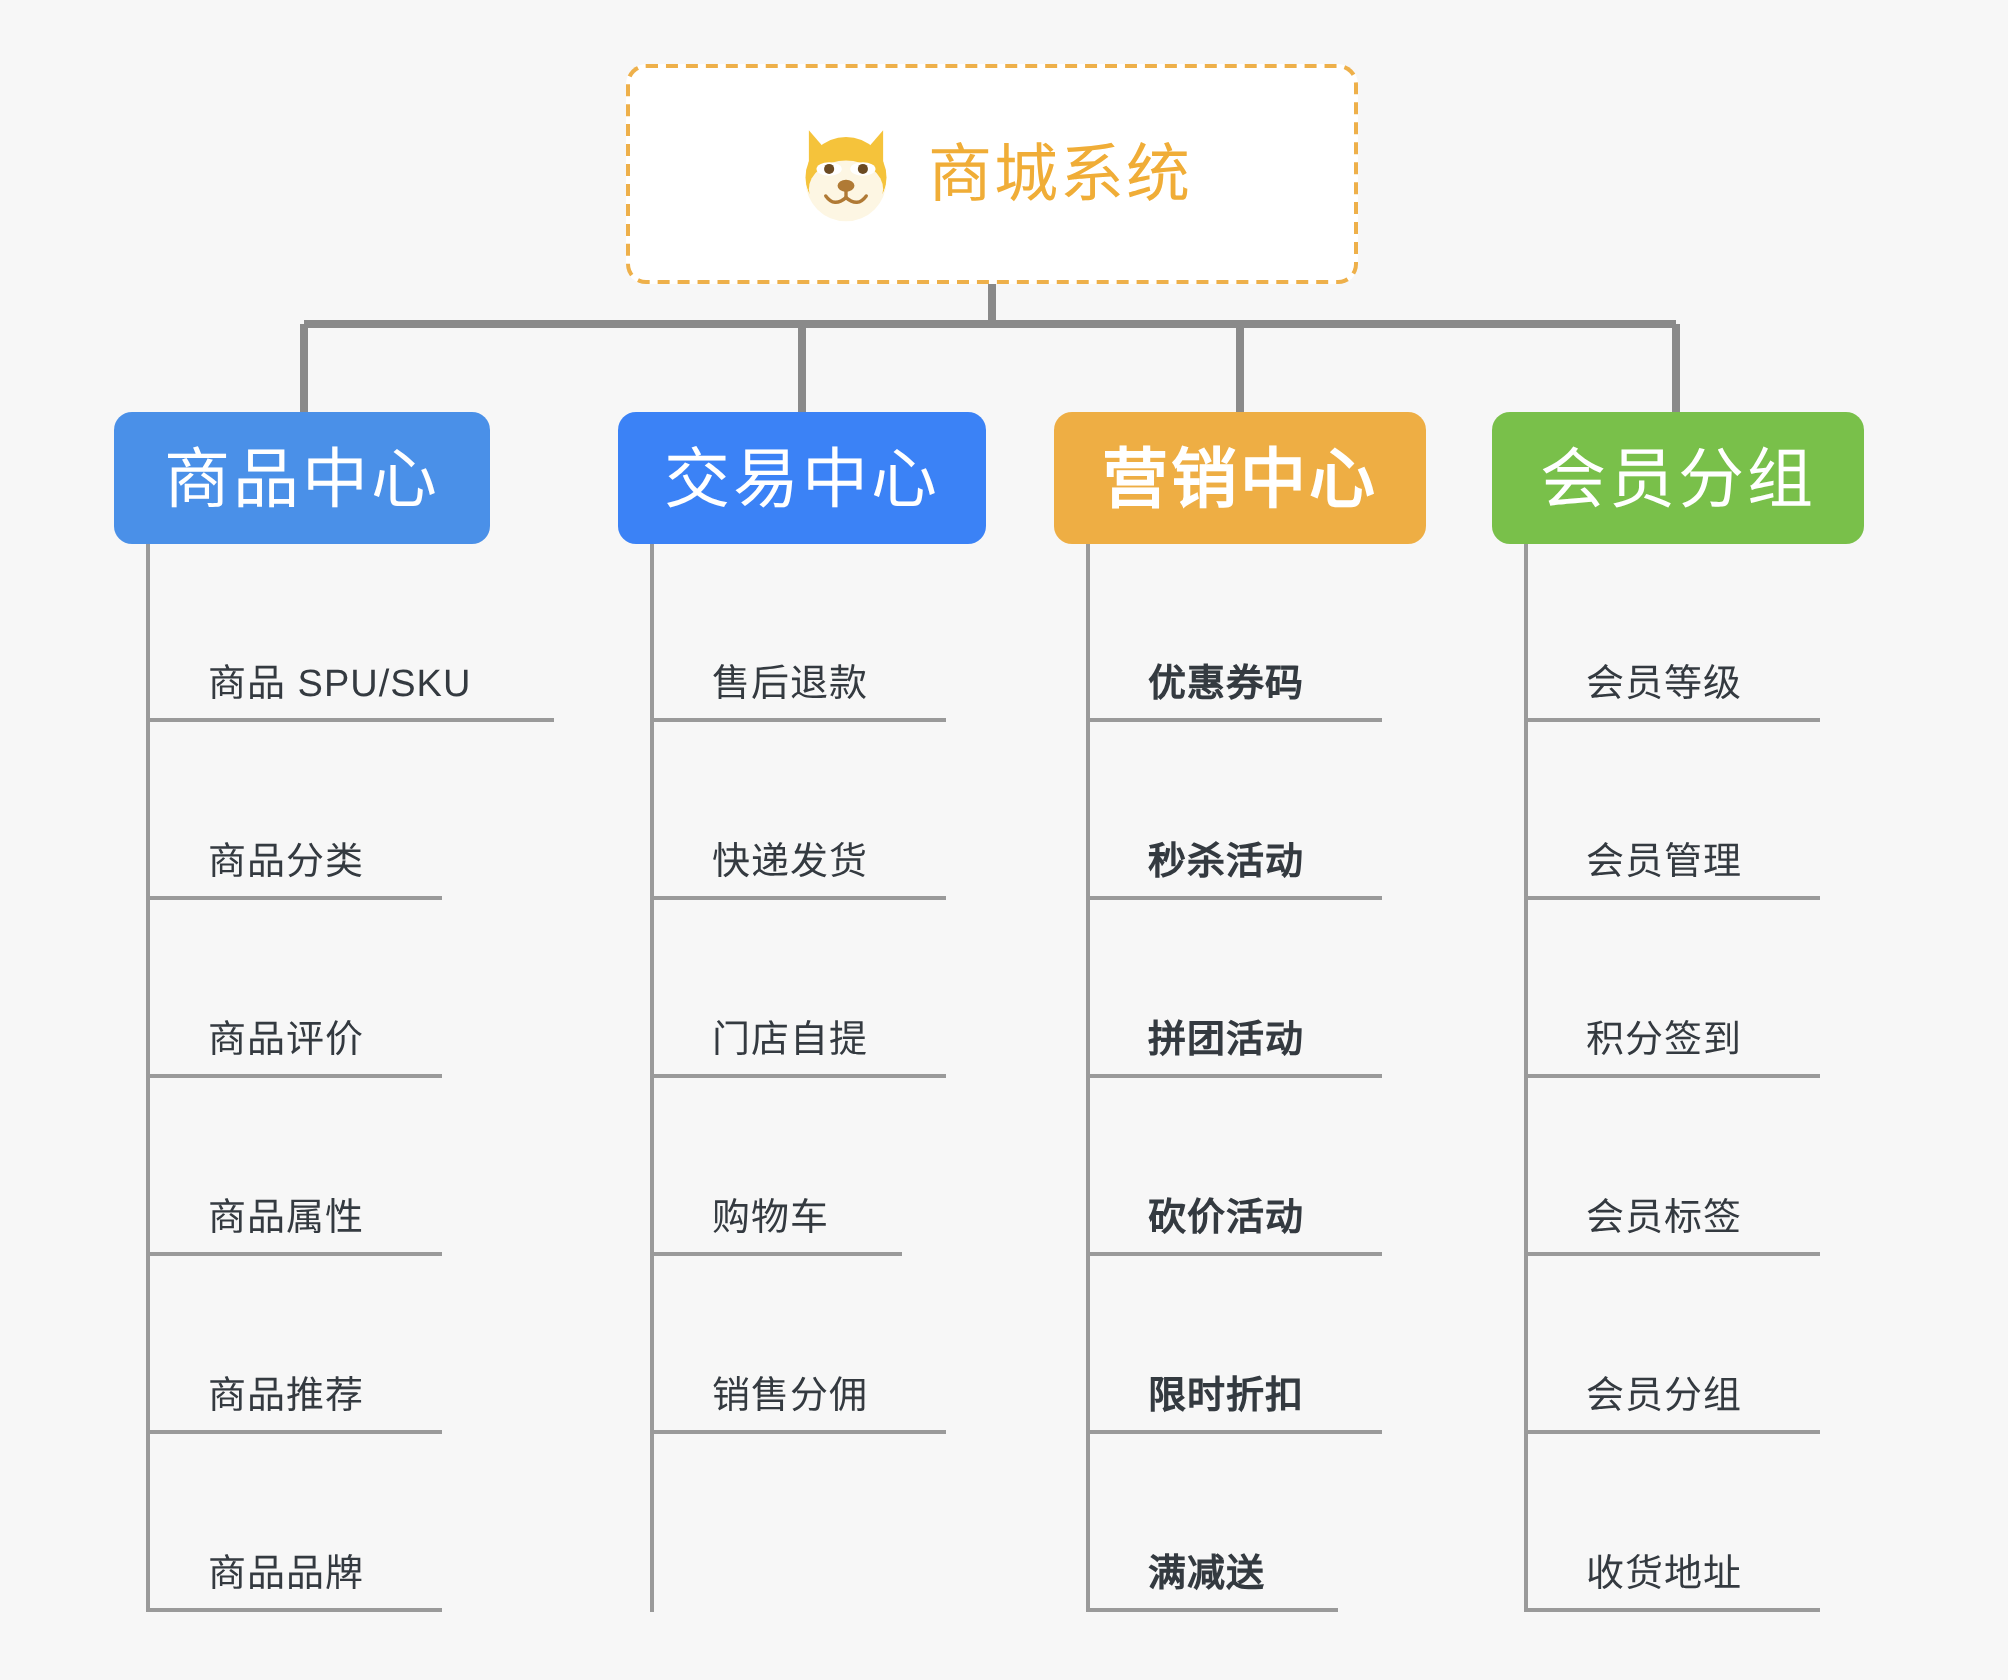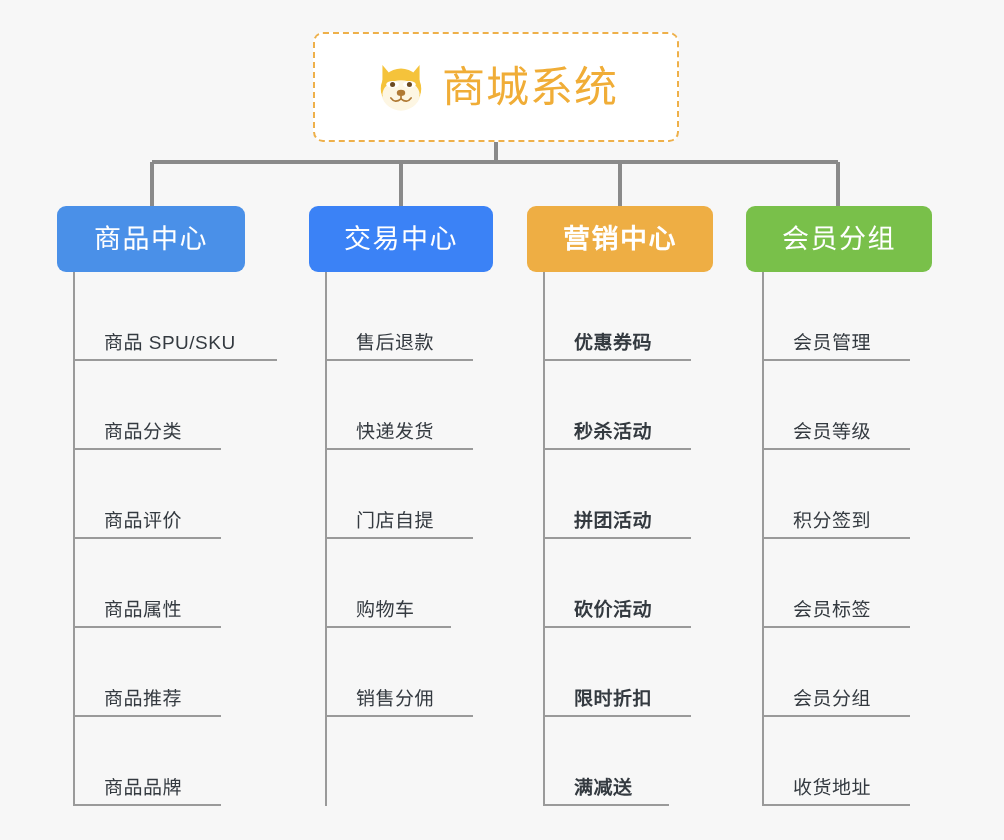--- a/index.html
+++ b/index.html
@@ -37,21 +37,21 @@
     justify-content: center;
     gap: 14px;
   }
   .root-icon {
     width: 54px;
     height: 54px;
     flex: 0 0 auto;
     display: block;
   }
   .root-title {
-    font-size: 43px;
+    font-size: 32px;
     line-height: 1;
     color: #f0ad37;
     letter-spacing: 1px;
     white-space: nowrap;
   }
 
   
   .connector-layer {
     position: absolute;
     inset: 0;
@@ -65,21 +65,21 @@
   }
   .cat-box {
     height: 66px;
     border-radius: 9px;
     display: flex;
     align-items: center;
     justify-content: center;
     box-sizing: border-box;
   }
   .cat-label {
-    font-size: 27px;
+    font-size: 33px;
     color: #ffffff;
     letter-spacing: 1.5px;
     white-space: nowrap;
     line-height: 1;
     text-align: center;
   }
 
   
   .leaf-list {
     position: relative;
@@ -249,28 +249,28 @@
     </div>
   </div>
 
   <div class="branch" style="left:746px;">
     <div class="cat-box" style="width:186px; background:#79c04a;">
       <span class="cat-label">会员分组</span>
     </div>
     <div class="leaf-list">
       <div class="trunk" style="height:534px;"></div>
       <div class="leaf">
+        <span class="leaf-text">会员等级</span>
+        <div class="leaf-underline" style="width:148px;"></div>
+      </div>
+      <div class="leaf">
         <span class="leaf-text">会员管理</span>
         <div class="leaf-underline" style="width:148px;"></div>
       </div>
       <div class="leaf">
-        <span class="leaf-text">会员等级</span>
-        <div class="leaf-underline" style="width:148px;"></div>
-      </div>
-      <div class="leaf">
         <span class="leaf-text">积分签到</span>
         <div class="leaf-underline" style="width:148px;"></div>
       </div>
       <div class="leaf">
         <span class="leaf-text">会员标签</span>
         <div class="leaf-underline" style="width:148px;"></div>
       </div>
       <div class="leaf">
         <span class="leaf-text">会员分组</span>
         <div class="leaf-underline" style="width:148px;"></div>

